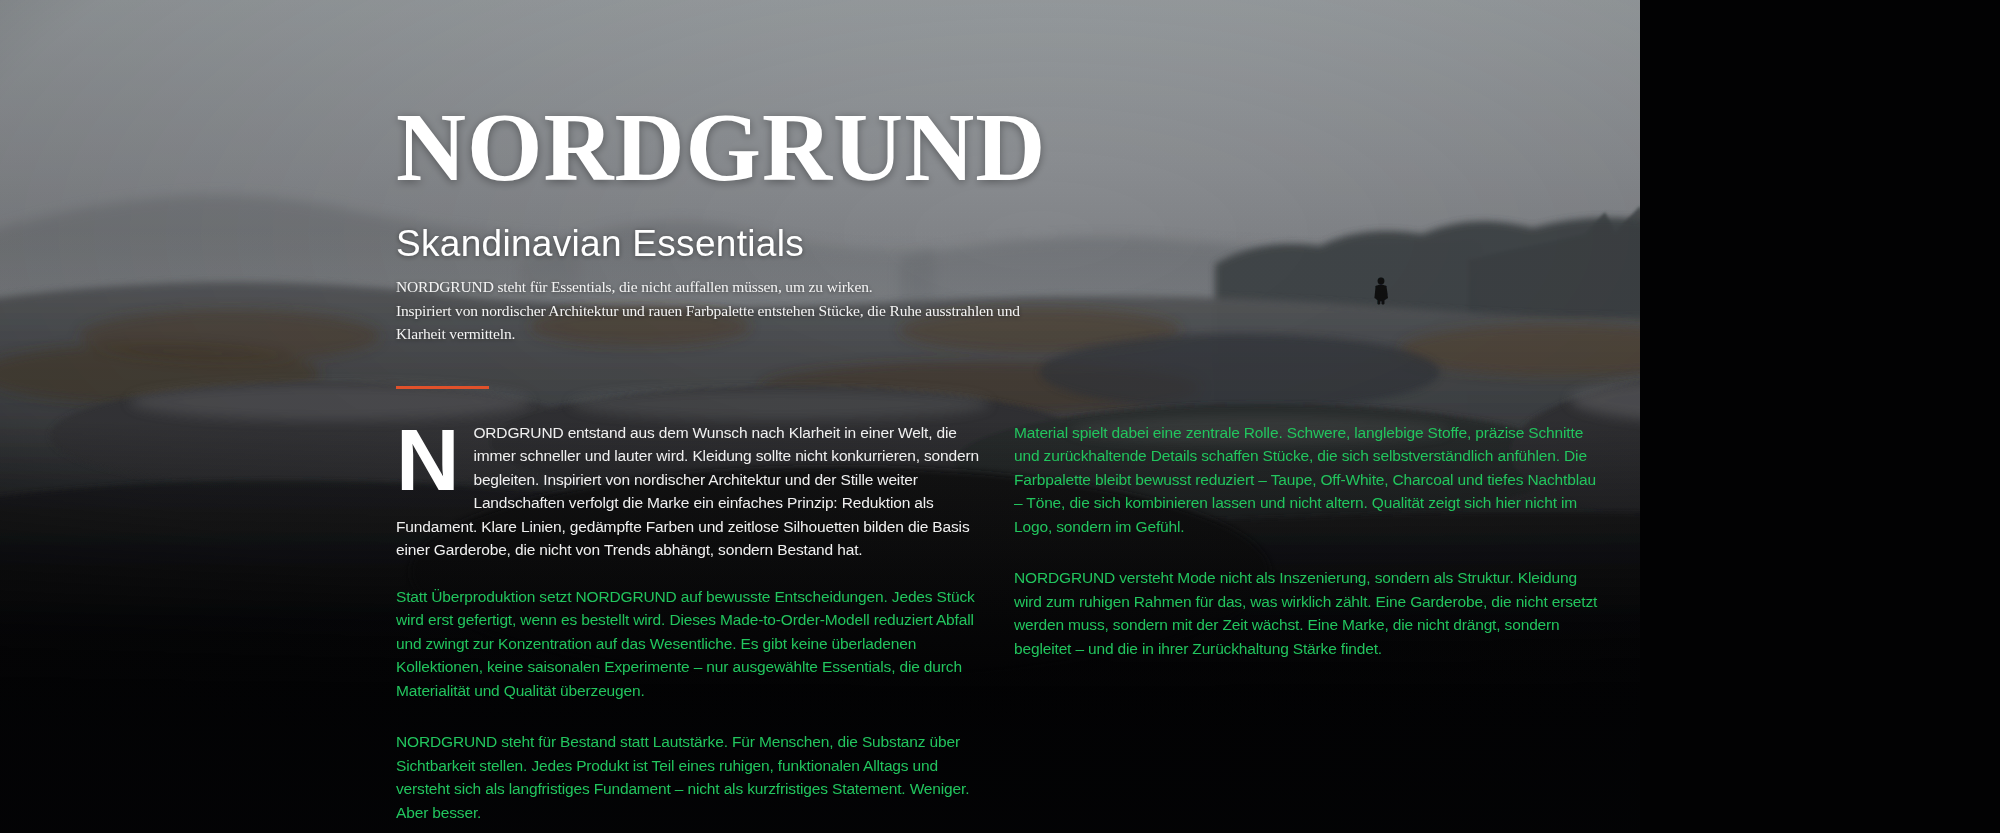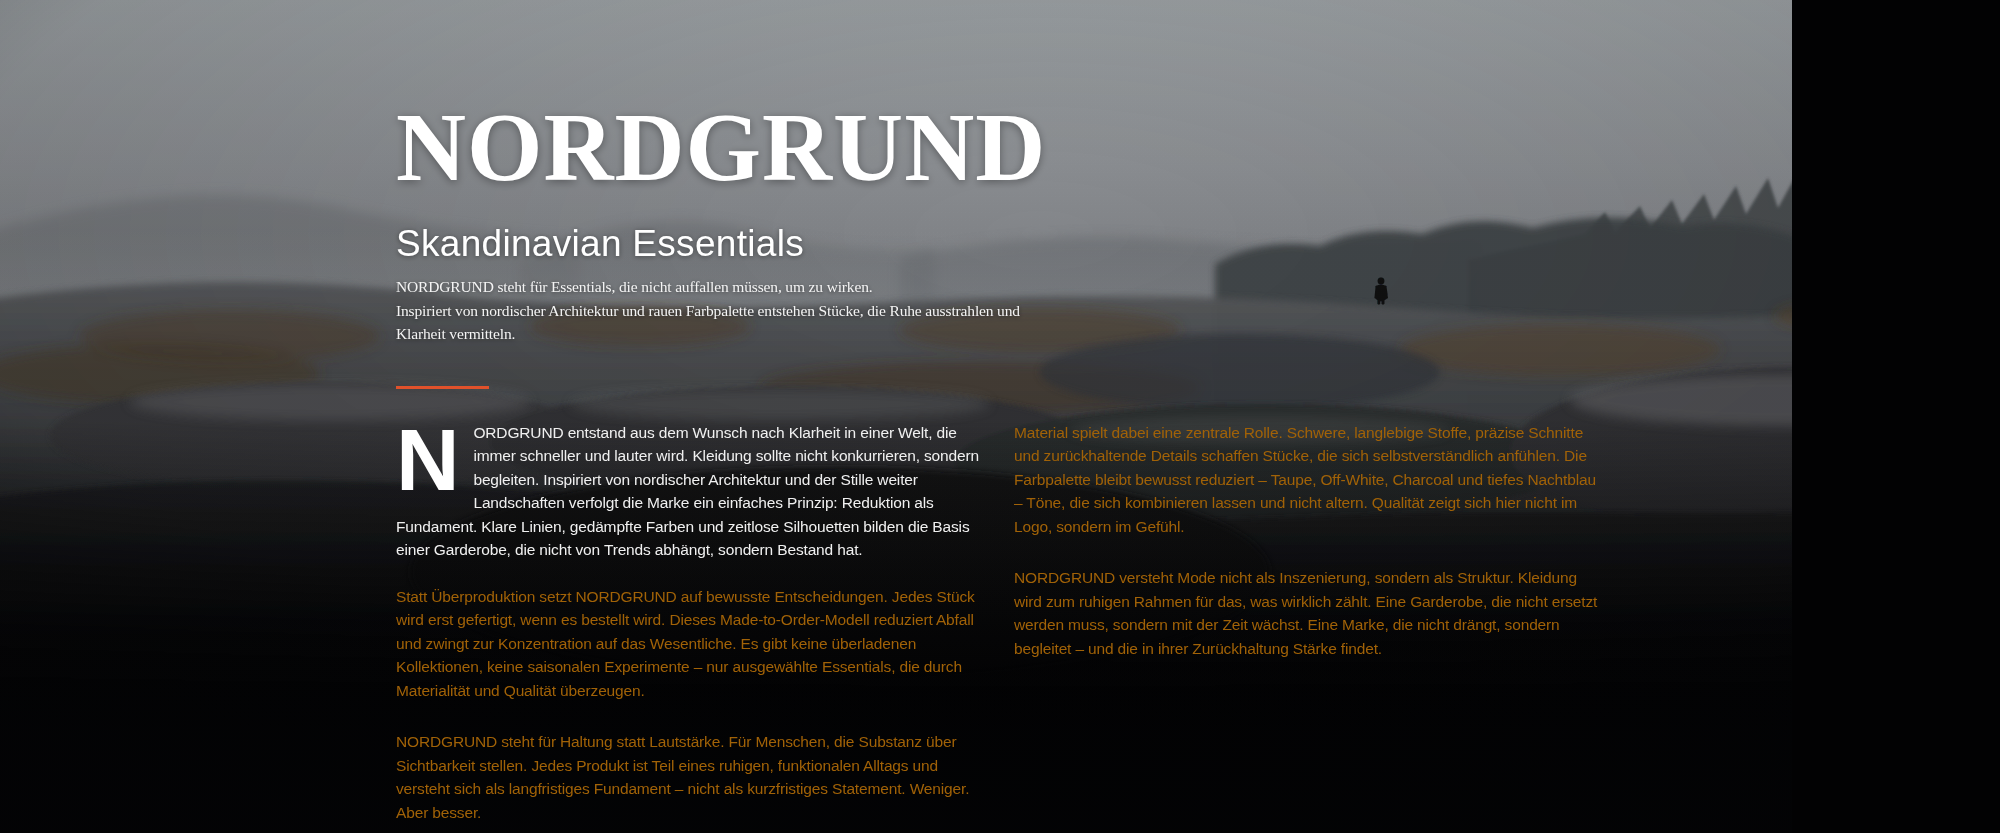--- a/index.html
+++ b/index.html
@@ -2,21 +2,21 @@
 <html lang="de"><head>
 <meta charset="utf-8">
 <style>
   html, body {
     margin: 0;
     padding: 0;
     background: #020203;
   }
   .page {
     position: relative;
-    width: 1792px;
+    width: 1640px;
     height: 833px;
     overflow: hidden;
     background: #020203;
     font-family: "Liberation Sans", "DejaVu Sans", sans-serif;
   }
   .bg {
     position: absolute;
     inset: 0;
     width: 2000px;
     height: 833px;
@@ -70,21 +70,21 @@
     margin-top: 32px;
     display: flex;
     gap: 30px;
   }
   .col { width: 588px; }
   .para {
     margin: 0 0 23px 0;
     font-size: 15.5px;
     letter-spacing: -0.15px;
     line-height: 23.5px;
-    color: #a16207;
+    color: #22c55e;
   }
   .para.lead { color: #f0f0f0; }
   .para:last-child { margin-bottom: 0; margin-top: 28px; }
   .dropcap {
     float: left;
     font-weight: 700;
     font-size: 88px;
     line-height: 0.78;
     margin: 5px 14px 0 0;
     color: #ffffff;
@@ -222,21 +222,21 @@
       <span class="intro-line">NORDGRUND steht für Essentials, die nicht auffallen müssen, um zu wirken.</span>
       <span class="intro-line">Inspiriert von nordischer Architektur und rauen Farbpalette entstehen Stücke, die Ruhe ausstrahlen und Klarheit vermitteln.</span>
     </p>
 
     <div class="divider"></div>
 
     <section class="columns">
       <div class="col">
         <p class="para lead"><span class="dropcap">N</span><span>ORDGRUND entstand aus dem Wunsch nach Klarheit in einer Welt, die immer schneller und lauter wird. Kleidung sollte nicht konkurrieren, sondern begleiten. Inspiriert von nordischer Architektur und der Stille weiter Landschaften verfolgt die Marke ein einfaches Prinzip: Reduktion als Fundament. Klare Linien, gedämpfte Farben und zeitlose Silhouetten bilden die Basis einer Garderobe, die nicht von Trends abhängt, sondern Bestand hat.</span></p>
         <p class="para">Statt Überproduktion setzt NORDGRUND auf bewusste Entscheidungen. Jedes Stück wird erst gefertigt, wenn es bestellt wird. Dieses Made-to-Order-Modell reduziert Abfall und zwingt zur Konzentration auf das Wesentliche. Es gibt keine überladenen Kollektionen, keine saisonalen Experimente – nur ausgewählte Essentials, die durch Materialität und Qualität überzeugen.</p>
-        <p class="para">NORDGRUND steht für Haltung statt Lautstärke. Für Menschen, die Substanz über Sichtbarkeit stellen. Jedes Produkt ist Teil eines ruhigen, funktionalen Alltags und versteht sich als langfristiges Fundament – nicht als kurzfristiges Statement. Weniger. Aber besser.</p>
+        <p class="para">NORDGRUND steht für Bestand statt Lautstärke. Für Menschen, die Substanz über Sichtbarkeit stellen. Jedes Produkt ist Teil eines ruhigen, funktionalen Alltags und versteht sich als langfristiges Fundament – nicht als kurzfristiges Statement. Weniger. Aber besser.</p>
       </div>
       <div class="col">
         <p class="para">Material spielt dabei eine zentrale Rolle. Schwere, langlebige Stoffe, präzise Schnitte und zurückhaltende Details schaffen Stücke, die sich selbstverständlich anfühlen. Die Farbpalette bleibt bewusst reduziert – Taupe, Off-White, Charcoal und tiefes Nachtblau – Töne, die sich kombinieren lassen und nicht altern. Qualität zeigt sich hier nicht im Logo, sondern im Gefühl.</p>
         <p class="para">NORDGRUND versteht Mode nicht als Inszenierung, sondern als Struktur. Kleidung wird zum ruhigen Rahmen für das, was wirklich zählt. Eine Garderobe, die nicht ersetzt werden muss, sondern mit der Zeit wächst. Eine Marke, die nicht drängt, sondern begleitet – und die in ihrer Zurückhaltung Stärke findet.</p>
       </div>
     </section>
   </main>
 
 </div>
 

